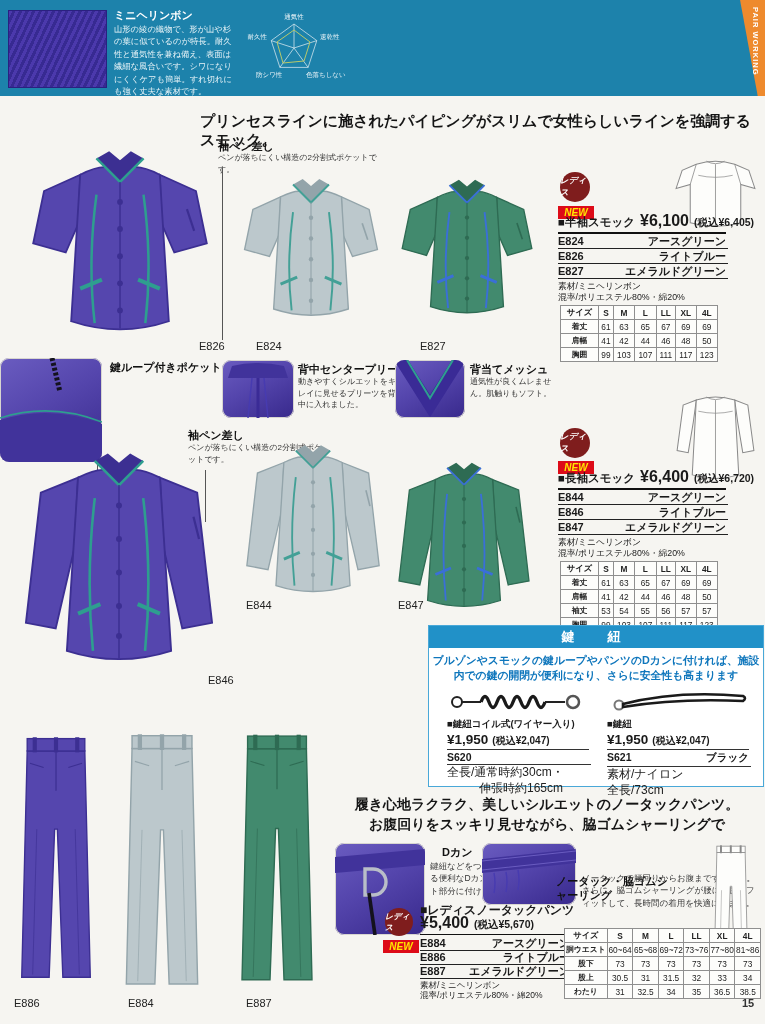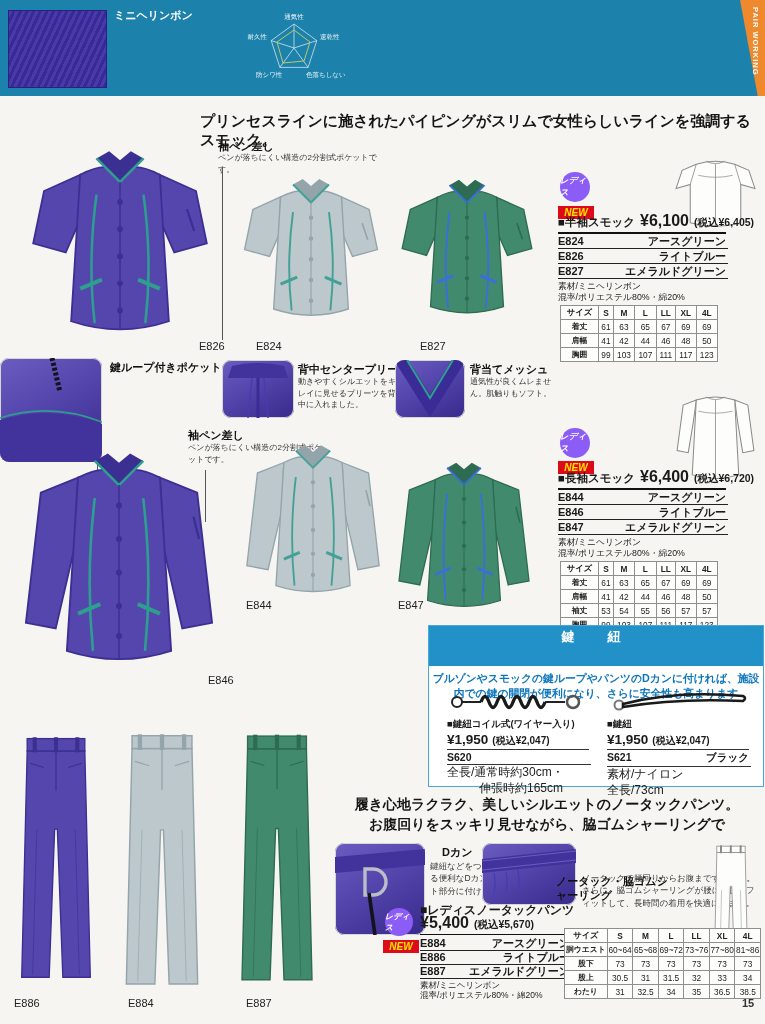--- a/index.html
+++ b/index.html
@@ -18,21 +18,21 @@
               clip-path:polygon(52% 0,100% 0,100% 100%,86% 100%);}
   .tab-text{position:absolute;right:5px;top:7px;writing-mode:vertical-rl;color:#fff;
             font-size:7.5px;font-weight:bold;letter-spacing:1px;}
   
   .headline{position:absolute;left:200px;top:112px;font-size:15px;font-weight:bold;color:#151515;}
   .callout-title{font-size:11px;font-weight:bold;color:#111;}
   .callout-body{font-size:8px;line-height:1.45;color:#333;}
   .leader{position:absolute;background:#555;}
   .model-label{position:absolute;font-size:11px;color:#222;}
   
-  .badge-circle{position:absolute;width:30px;height:30px;border-radius:50%;background:#8b5cf6;
+  .badge-circle{position:absolute;width:30px;height:30px;border-radius:50%;background:#7f1d1d;
                 display:flex;align-items:center;justify-content:center;color:#fff;
                 font-size:8.5px;font-weight:bold;font-style:italic;}
   .new-badge{position:absolute;width:36px;height:13px;background:#dd0b18;color:#ffe600;
              font-size:10px;font-weight:bold;text-align:center;line-height:13px;font-style:italic;}
   .titleline{position:absolute;display:flex;align-items:baseline;gap:5px;
              border-bottom:2px solid #111;padding-bottom:2px;width:168px;}
   .p-name{font-size:11.5px;font-weight:bold;white-space:nowrap;}
   .p-price{font-size:16px;font-weight:bold;white-space:nowrap;}
   .p-tax{font-size:10.5px;font-weight:bold;white-space:nowrap;}
   .color-row{position:absolute;display:flex;justify-content:space-between;align-items:center;
@@ -47,21 +47,21 @@
   .smock-table{width:158px;}
   .pants-table{width:197px;}
   .pants-table td,.pants-table th{font-size:7.8px;}
   
   .photo{position:absolute;border-radius:9px;overflow:hidden;
          background:linear-gradient(150deg,#6a5cc0 0%,#5445ac 45%,#38298c 100%);
          box-shadow:0 0 0 1px #d8d6d0 inset;}
   
   .keybox{position:absolute;left:428px;top:625px;width:334px;height:160px;background:#fff;
           border:1.5px solid #49a8d8;}
-  .keybox-header{height:40px;background:#2191c8;color:#fff;font-size:13px;font-weight:bold;
+  .keybox-header{height:22px;background:#2191c8;color:#fff;font-size:13px;font-weight:bold;
                  text-align:center;line-height:22px;letter-spacing:10px;}
   .keybox-lead{margin-top:5px;text-align:center;font-size:10.8px;font-weight:bold;
                color:#0e76bc;line-height:1.35;}
   .key-name{font-size:9.5px;font-weight:bold;}
   .key-priceline{display:flex;align-items:baseline;gap:4px;border-bottom:1.2px solid #333;
                  width:142px;padding-bottom:1px;margin-top:1px;}
   .key-price{font-size:13.5px;font-weight:bold;}
   .key-tax{font-size:10px;font-weight:bold;}
   .key-codeline{display:flex;justify-content:space-between;width:142px;
                 border-bottom:1.2px solid #333;font-weight:bold;font-size:10.5px;padding:1px 2px 1px 0;}
@@ -152,20 +152,21 @@
       <path d="M18 60 L16 143 M42 60 L44 143" stroke="#8a8a8a" stroke-width="0.6"></path>
     </symbol>
   </defs>
 </svg>
 
 <div class="page">
 
   <div class="topband">
     <div class="swatch"></div>
     <div class="fab-title">ミニヘリンボン</div>
+    <div class="fab-desc">山形の綾の織物で、形が山や杉の葉に似ているのが特長。耐久性と通気性を兼ね備え、表面は繊細な風合いです。シワになりにくくケアも簡単。すれ切れにも強く丈夫な素材です。</div>
     <svg class="radar" width="112" height="86" viewBox="0 0 112 86">
       <g stroke="#cfe3ec" stroke-width="0.8" fill="none">
         <polygon points="56,18 78.8,34.6 70.1,61.4 41.9,61.4 33.2,34.6"></polygon>
         <path d="M56 42 L56 18 M56 42 L78.8 34.6 M56 42 L70.1 61.4 M56 42 L41.9 61.4 M56 42 L33.2 34.6"></path>
       </g>
       <polygon points="56,24 72,36 66,55 45,57 39,36" fill="none" stroke="#b9c96a" stroke-width="1"></polygon>
       <text x="56" y="13" text-anchor="middle" font-size="6.5" fill="#eaf4f8">通気性</text>
       <text x="82" y="33" font-size="6.5" fill="#eaf4f8">速乾性</text>
       <text x="68" y="71" font-size="6.5" fill="#eaf4f8">色落ちしない</text>
       <text x="18" y="71" font-size="6.5" fill="#eaf4f8">防シワ性</text>

